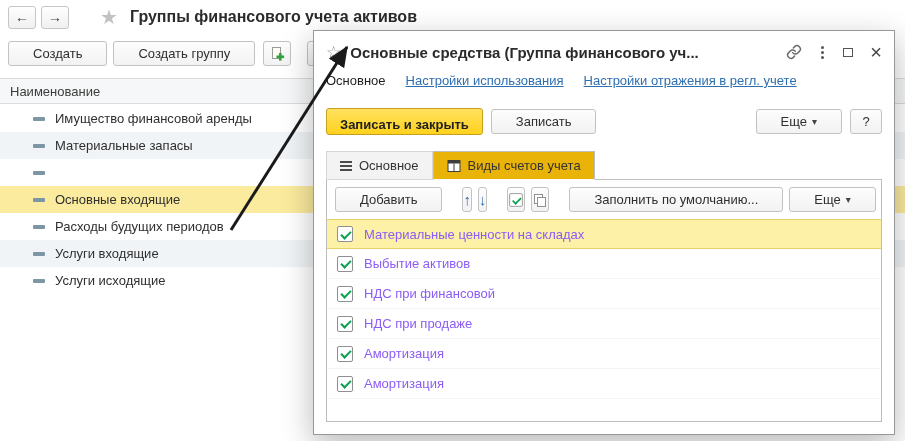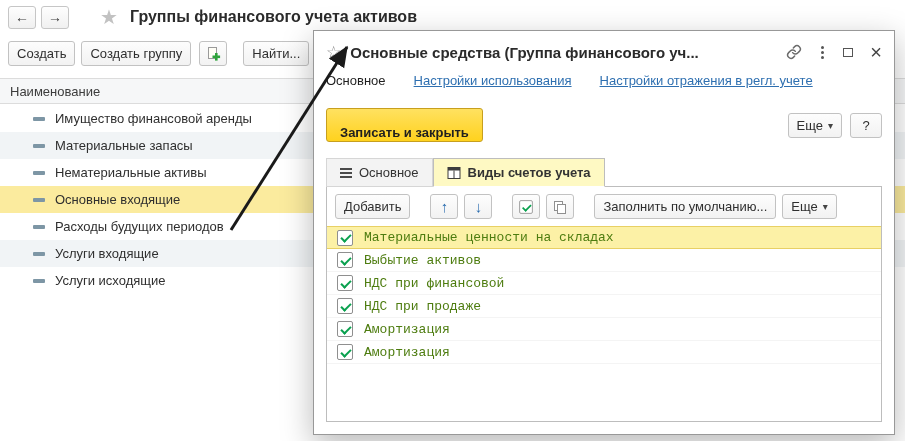--- a/index.html
+++ b/index.html
@@ -8,21 +8,21 @@
 
   
   .topbar { position:absolute; left:8px; top:5px; height:24px; display:flex; align-items:center; }
   .navbtn { width:28px; height:23px; margin-right:5px; border:1px solid #c6c6c6; border-radius:3px;
             background:linear-gradient(#fefefe,#f0f0f0); font-size:14px; color:#3a3a3a;
             display:inline-flex; align-items:center; justify-content:center; cursor:pointer; font-family:inherit; }
   .fav-star { font-size:20px; color:#c2c2c2; margin:0 12px 0 26px; cursor:pointer; }
   .page-title { font-size:16px; font-weight:bold; color:#2b2b2b; white-space:nowrap; }
 
   .bg-toolbar { position:absolute; left:8px; top:41px; display:flex; align-items:center; }
-  .btn { height:25px; padding:0 8px; border:1px solid #c2c2c2; border-radius:3px;
+  .btn { height:25px; padding:0 24px; border:1px solid #c2c2c2; border-radius:3px;
          background:linear-gradient(#fdfdfd,#f2f2f2); font-size:13px; color:#2f2f2f;
          display:inline-flex; align-items:center; justify-content:center; gap:5px; cursor:pointer; font-family:inherit; white-space:nowrap; }
   .iconbtn { width:28px; padding:0; }
   .ml8 { margin-left:8px; } .ml10 { margin-left:6px; } .ml14 { margin-left:14px; } .ml16 { margin-left:16px; }
 
   .tbl-header { position:absolute; left:0; right:0; top:78px; height:26px; background:#f6f7f8;
                 border-top:1px solid #dcdcdc; border-bottom:1px solid #dcdcdc;
                 display:flex; align-items:center; padding-left:10px; font-size:13px; color:#3c3c3c; cursor:pointer; }
   .tbl-rows { position:absolute; left:0; right:0; top:105px; }
   .trow { height:27px; display:flex; align-items:center; padding-left:33px; font-size:13px; color:#2f2f2f; cursor:pointer; }
@@ -39,44 +39,44 @@
   .dlg-title { flex:1; font-size:15px; font-weight:bold; color:#2b2b2b; white-space:nowrap; overflow:hidden; }
   .titlebar-icons { display:flex; align-items:center; gap:17px; margin-left:10px; }
   .link-icon { cursor:pointer; display:flex; }
   .dots { display:flex; flex-direction:column; gap:2px; cursor:pointer; padding:2px; }
   .dots i { width:3px; height:3px; border-radius:50%; background:#555; }
   .maxbox { width:10px; height:9px; border:1.5px solid #555; cursor:pointer; }
   .close-x { font-size:20px; color:#444; line-height:1; cursor:pointer; }
 
   .dlg-nav { display:flex; align-items:center; gap:20px; padding:2px 12px 12px; font-size:13px; flex:none; }
   .nav-current { color:#1f1f1f; cursor:pointer; }
-  .nav-link { color:#2e6fb0; text-decoration:underline; cursor:pointer;margin-left:8px; }
+  .nav-link { color:#2e6fb0; text-decoration:underline; cursor:pointer; }
 
   .dlg-buttons { display:flex; align-items:center; padding:8px 12px 14px; gap:8px; flex:none; }
-  .btn-primary { height:27px; padding:16px 13px; border:1px solid #c79f1e; border-radius:3px;
+  .btn-primary { height:27px; padding:8px 13px; border:1px solid #c79f1e; border-radius:3px;
                  background:linear-gradient(#ffe160,#ffd21e); font-weight:bold; font-size:13px; color:#1f1f1f;
                  cursor:pointer; font-family:inherit; white-space:nowrap; }
   .grow { flex:1; }
   .caret { font-size:10px; color:#444; }
   .btn-help { width:32px; padding:0; }
 
   .inner-tabs { display:flex; align-items:flex-end; padding:0 12px; flex:none; position:relative; z-index:2; height:30px; }
   .itab { display:flex; align-items:center; gap:7px; height:29px; padding:0 13px; font-size:13px; color:#333;
           cursor:pointer; margin-bottom:-1px; border:1px solid #d6d6d6; background:#f3f3f3; }
-  .itab.active { background:#fef9c3; border:1px solid #bdbdbd; border-bottom:1px solid #fff;font-weight:bold; }
+  .itab.active { background:#eab308; border:1px solid #bdbdbd; border-bottom:1px solid #fff; }
   .hamb { display:flex; flex-direction:column; gap:2px; }
   .hamb i { width:12px; height:2px; background:#4a4a4a; }
 
   .panel { flex:1; margin:0 12px 12px; border:1px solid #bdbdbd; display:flex; flex-direction:column; overflow:hidden; background:#fff; }
   .panel-toolbar { display:flex; align-items:center; gap:6px; padding:7px 8px; flex:none; }
   .arrowbtn { width:28px; padding:0; color:#2e6fb0; font-weight:bold; font-size:15px; }
 
   .chk-list { flex:1; }
-  .chk-row { height:23px; display:flex; align-items:center; padding:0 10px; font-size:13px; color:#4d7c0f;
-             border-bottom:1px solid #f4f4f4; cursor:pointer;font-family:Liberation Mono, monospace; }
+  .chk-row { height:30px; display:flex; align-items:center; padding:0 10px; font-size:13px; color:#8b5cf6;
+             border-bottom:1px solid #f4f4f4; cursor:pointer; }
   .chk-row.selected { background:#fcf1a6; border-top:1px solid #e8d064; border-bottom:1px solid #e8d064; }
   .cbx { width:16px; height:16px; border:1px solid #8f8f8f; border-radius:2px; background:#fff;
          margin-right:11px; position:relative; flex:none; }
   .cbx::after { content:""; position:absolute; left:2.5px; top:3.5px; width:8px; height:4px;
                 border-left:2.5px solid #0aa14f; border-bottom:2.5px solid #0aa14f; transform:rotate(-45deg); }
   .cbx-sm { transform:scale(.85); margin:0; }
 
   .annotation { position:absolute; left:0; top:0; z-index:10; pointer-events:none; }
 </style>
 </head>
@@ -117,21 +117,20 @@
       <div class="trow">
         <span class="dash"></span>
         <span>Имущество финансовой аренды</span>
       </div>
       <div class="trow alt">
         <span class="dash"></span>
         <span>Материальные запасы</span>
       </div>
       <div class="trow">
         <span class="dash"></span>
-        <span>Нематериальные активы</span>
       </div>
       <div class="trow selected">
         <span class="dash"></span>
         <span>Основные входящие</span>
       </div>
       <div class="trow">
         <span class="dash"></span>
         <span>Расходы будущих периодов</span>
       </div>
       <div class="trow alt">
@@ -167,20 +166,21 @@
     </div>
 
     <div class="dlg-nav">
       <span class="nav-current">Основное</span>
       <span class="nav-link">Настройки использования</span>
       <span class="nav-link">Настройки отражения в регл. учете</span>
     </div>
 
     <div class="dlg-buttons">
       <button class="btn-primary">Записать и закрыть</button>
+      <button class="btn">Записать</button>
       <span class="grow"></span>
       <button class="btn">
         <span>Еще</span>
         <span class="caret">▾</span>
       </button>
       <button class="btn btn-help">?</button>
     </div>
 
     <div class="inner-tabs">
       <div class="itab">

